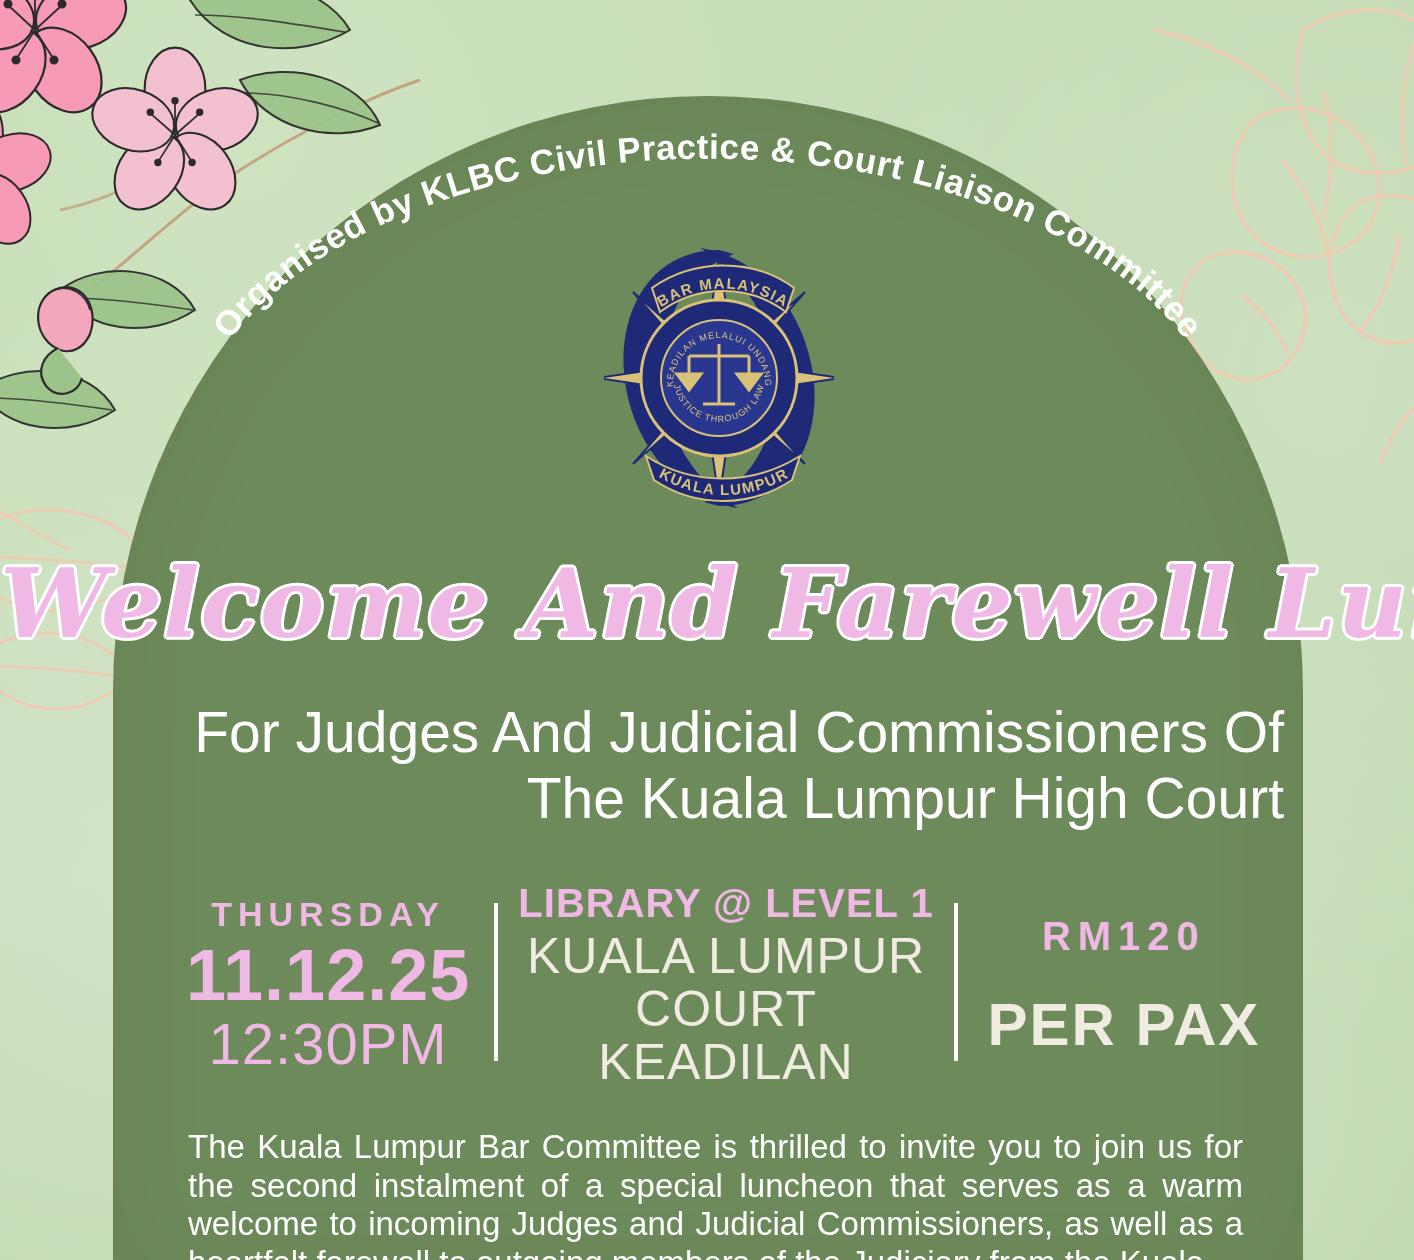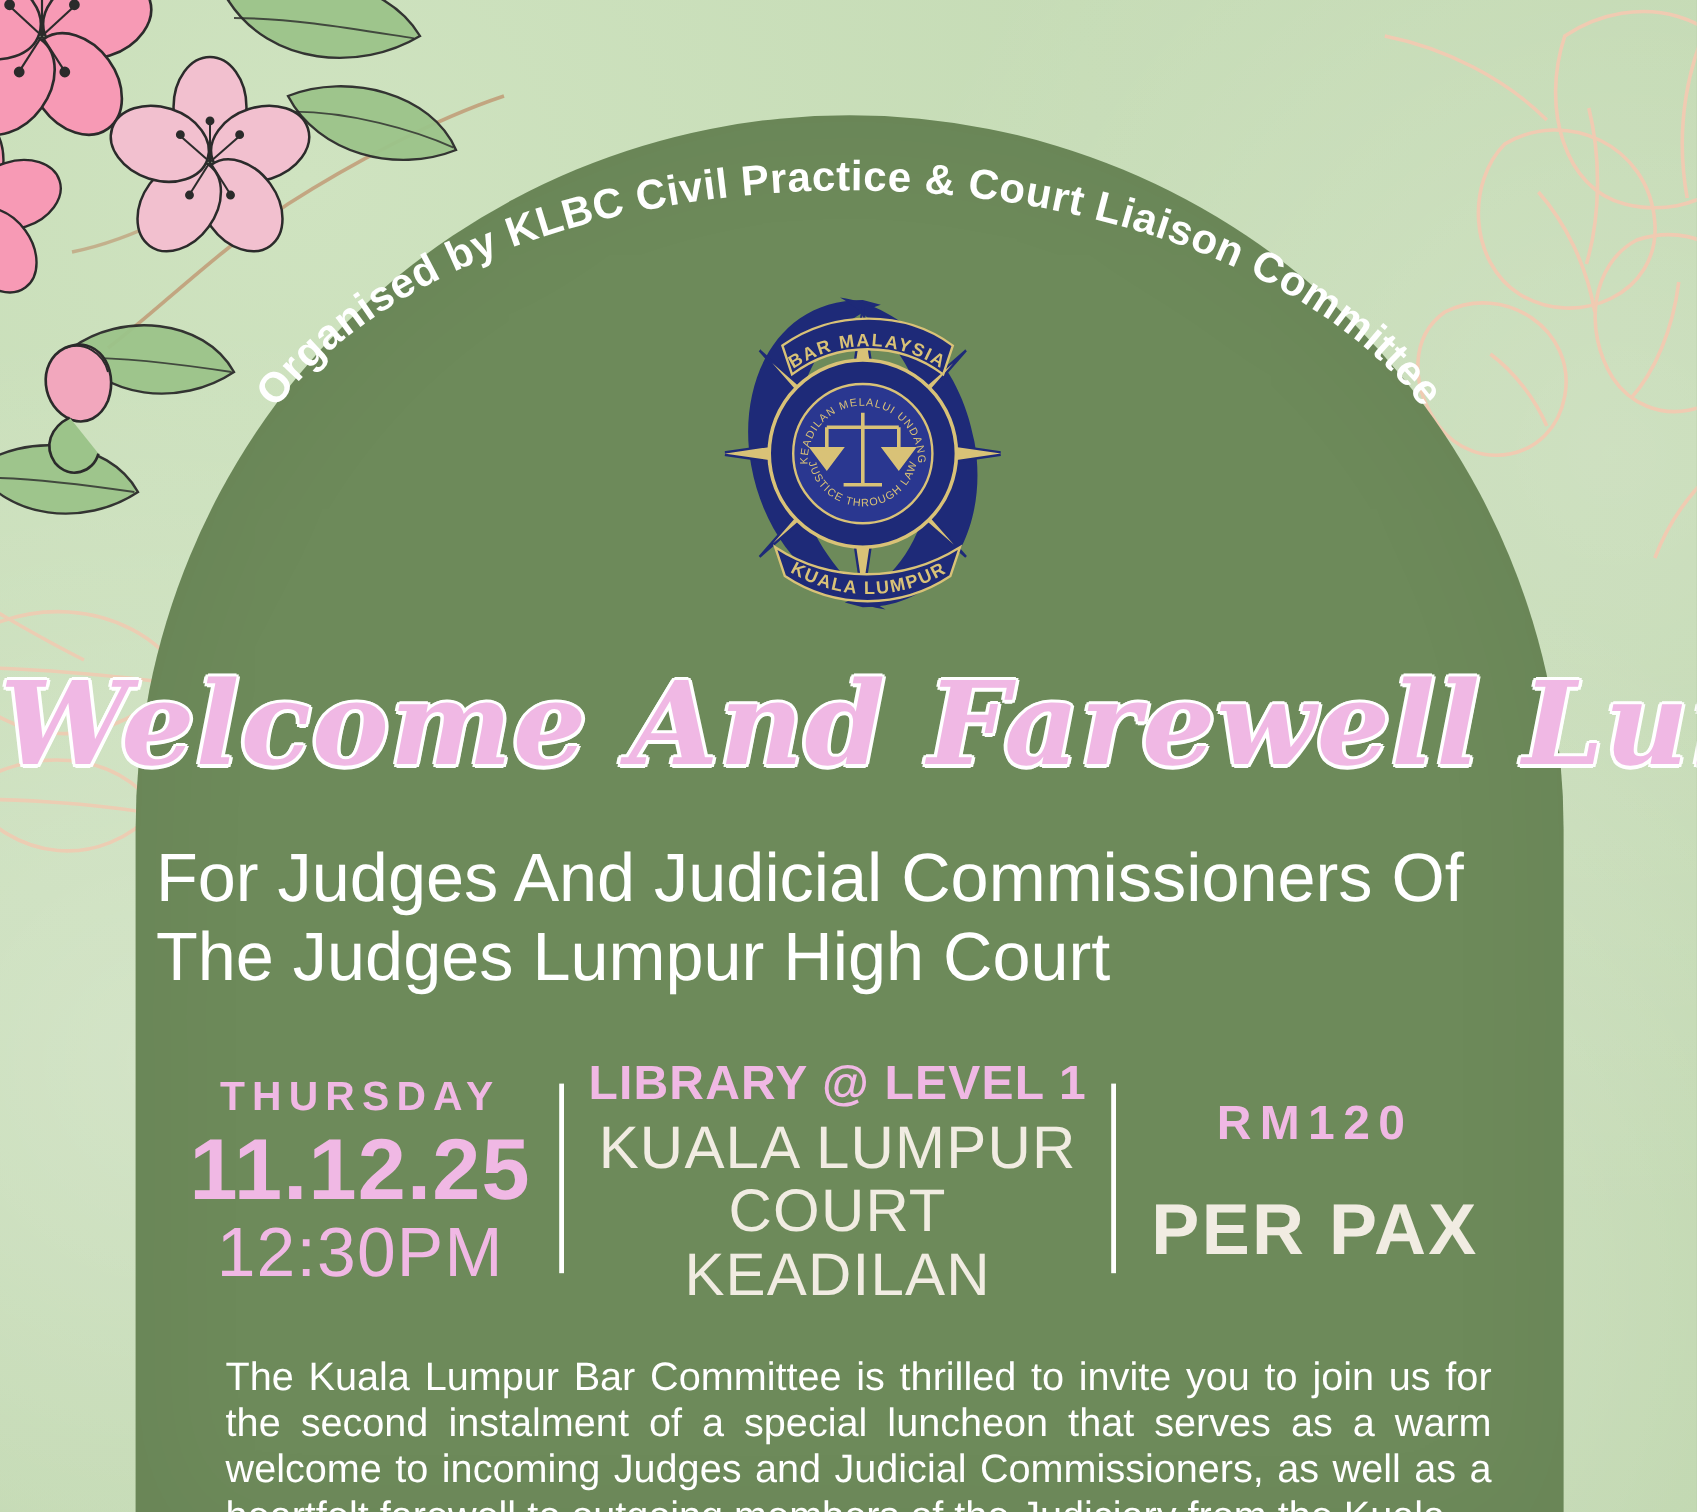--- a/index.html
+++ b/index.html
@@ -112,31 +112,31 @@
     text-shadow:
       3px 0 0 #ffffff, -3px 0 0 #ffffff, 0 3px 0 #ffffff, 0 -3px 0 #ffffff,
       2px 2px 0 #ffffff, -2px 2px 0 #ffffff, 2px -2px 0 #ffffff, -2px -2px 0 #ffffff;
     white-space: nowrap;
   }
   #subtitle {
     position: absolute;
     left: 130px;
     top: 700px;
     width: 1154px;
-    text-align: left;
+    text-align: right;
     color: #ffffff;
     font-size: 57px;
     line-height: 1.15;
     font-weight: 400;
   }
 
   
   #details {
     position: absolute;
-    left: 148px;
+    left: 176px;
     top: 895px;
     width: 1100px;
     height: 180px;
     display: flex;
     align-items: stretch;
     justify-content: center;
   }
   .detail-col {
     display: flex;
     flex-direction: column;
@@ -395,21 +395,21 @@
       <text font-size="15" font-weight="bold" fill="#d9c277" font-family="'Liberation Sans', sans-serif" letter-spacing="1.5">
         <textPath href="#bannerBot" startOffset="50%" text-anchor="middle">KUALA LUMPUR</textPath>
       </text>
     </g>
   </svg>
 
   <div id="script-title">Welcome And Farewell Luncheon</div>
 
   <div id="subtitle">
     <div>For Judges And Judicial Commissioners Of</div>
-    <div>The Judges Lumpur High Court</div>
+    <div>The Kuala Lumpur High Court</div>
   </div>
 
   <div id="details">
 
     <div class="detail-col col-date">
       <div class="date-day">THURSDAY</div>
       <div class="date-num">11.12.25</div>
       <div class="date-time">12:30PM</div>
     </div>
 

